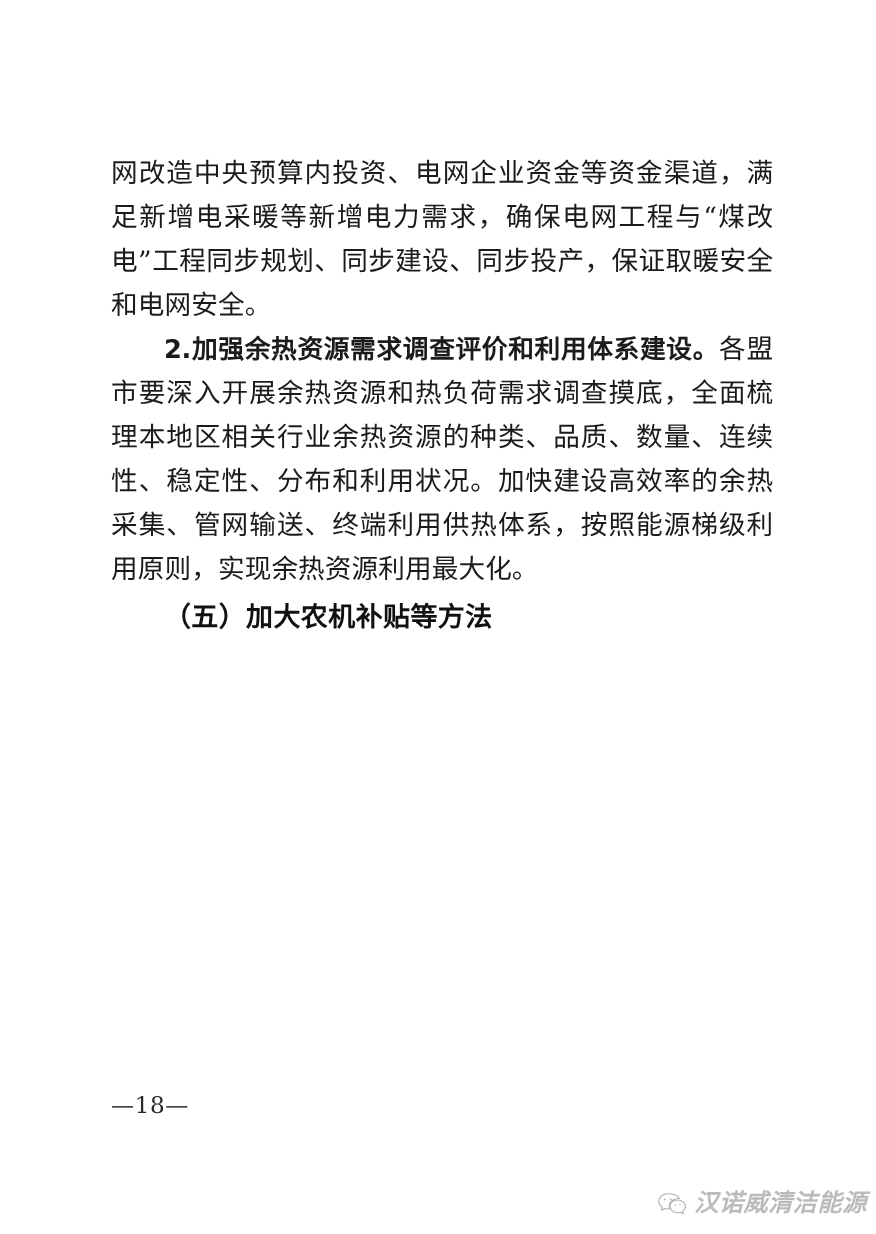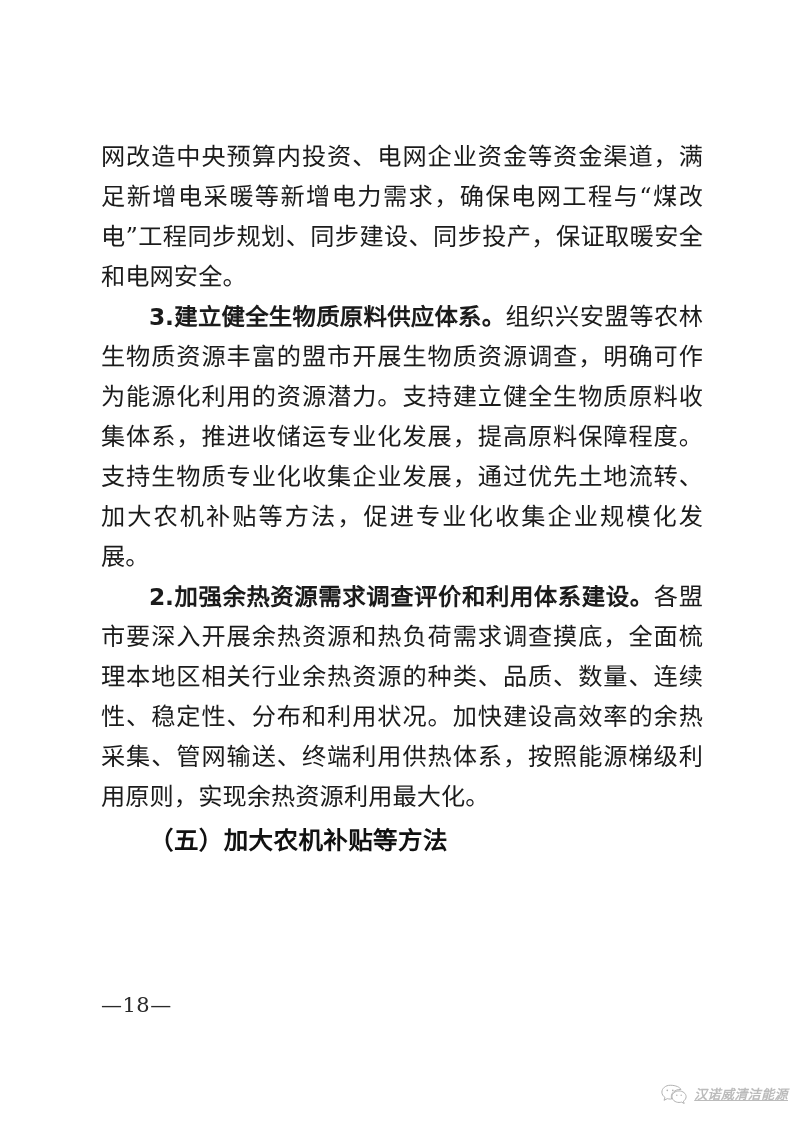--- a/index.html
+++ b/index.html
@@ -104,40 +104,38 @@
 
   .watermark .wm-icon {
     width: 26px;
     height: 22px;
     display: block;
     flex: 0 0 auto;
   }
 
   .watermark .wm-text {
     font-family: "DejaVu Sans", "Liberation Sans", sans-serif;
-    font-size: 13px;
+    font-size: 22px;
     line-height: 22px;
     font-weight: 600;
     font-style: italic;
     color: #0369a1;
     letter-spacing: 0.4px;
     white-space: nowrap;
-    text-decoration: underline;
   }
 </style>
 </head>
 <body>
 
 <div class="page">
 
   <div class="content">
 
     <p class="para"><span>网改造中央预算内投资、电网企业资金等资金渠道，满足新增电采暖等新增电力需求，确保电网工程与“煤改电”工程同步规划、同步建设、同步投产，保证取暖安全和电网安全。</span></p>
 
-    <p class="para indent"><span class="run-head">3.建立健全生物质原料供应体系。</span><span>组织兴安盟等农林生物质资源丰富的盟市开展生物质资源调查，明确可作为能源化利用的资源潜力。支持建立健全生物质原料收集体系，推进收储运专业化发展，提高原料保障程度。支持生物质专业化收集企业发展，通过优先土地流转、加大农机补贴等方法，促进专业化收集企业规模化发展。</span></p>
 
     <p class="para indent"><span class="run-head">2.加强余热资源需求调查评价和利用体系建设。</span><span>各盟市要深入开展余热资源和热负荷需求调查摸底，全面梳理本地区相关行业余热资源的种类、品质、数量、连续性、稳定性、分布和利用状况。加快建设高效率的余热采集、管网输送、终端利用供热体系，按照能源梯级利用原则，实现余热资源利用最大化。</span></p>
 
 
     <div class="spacer-sm"></div>
 
     <p class="subhead">（五）加大农机补贴等方法</p>
 
   </div>
 

